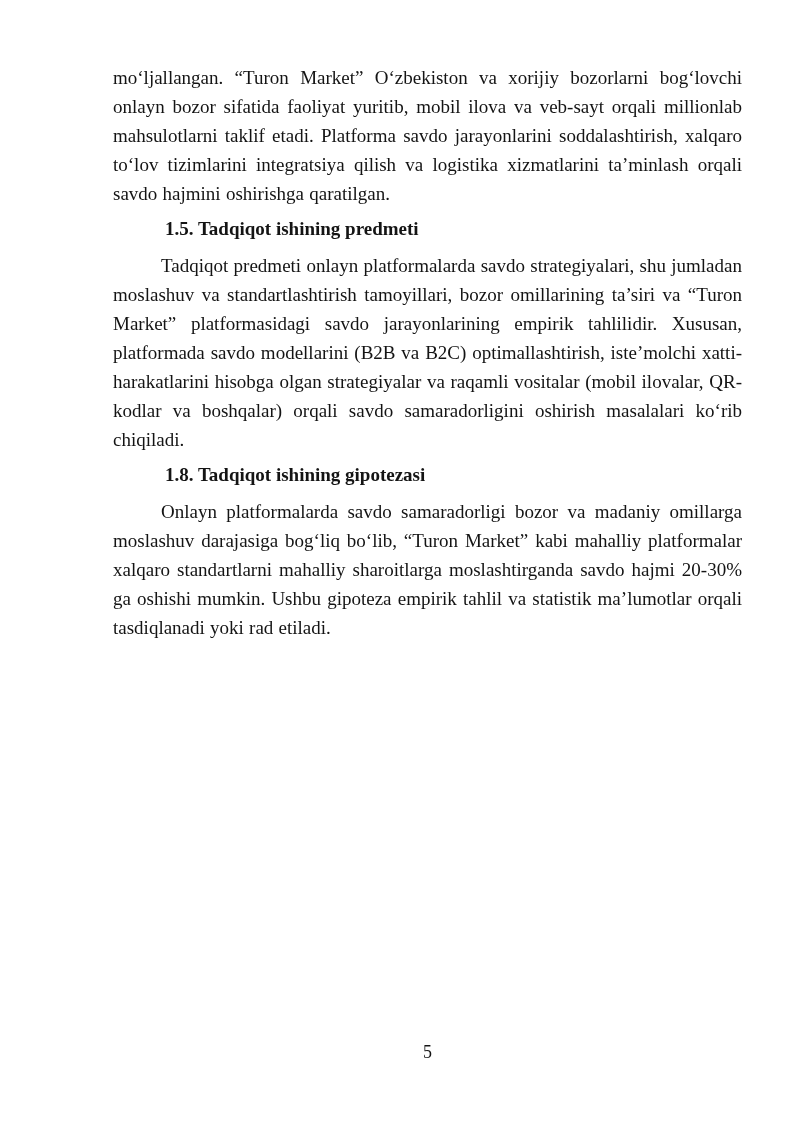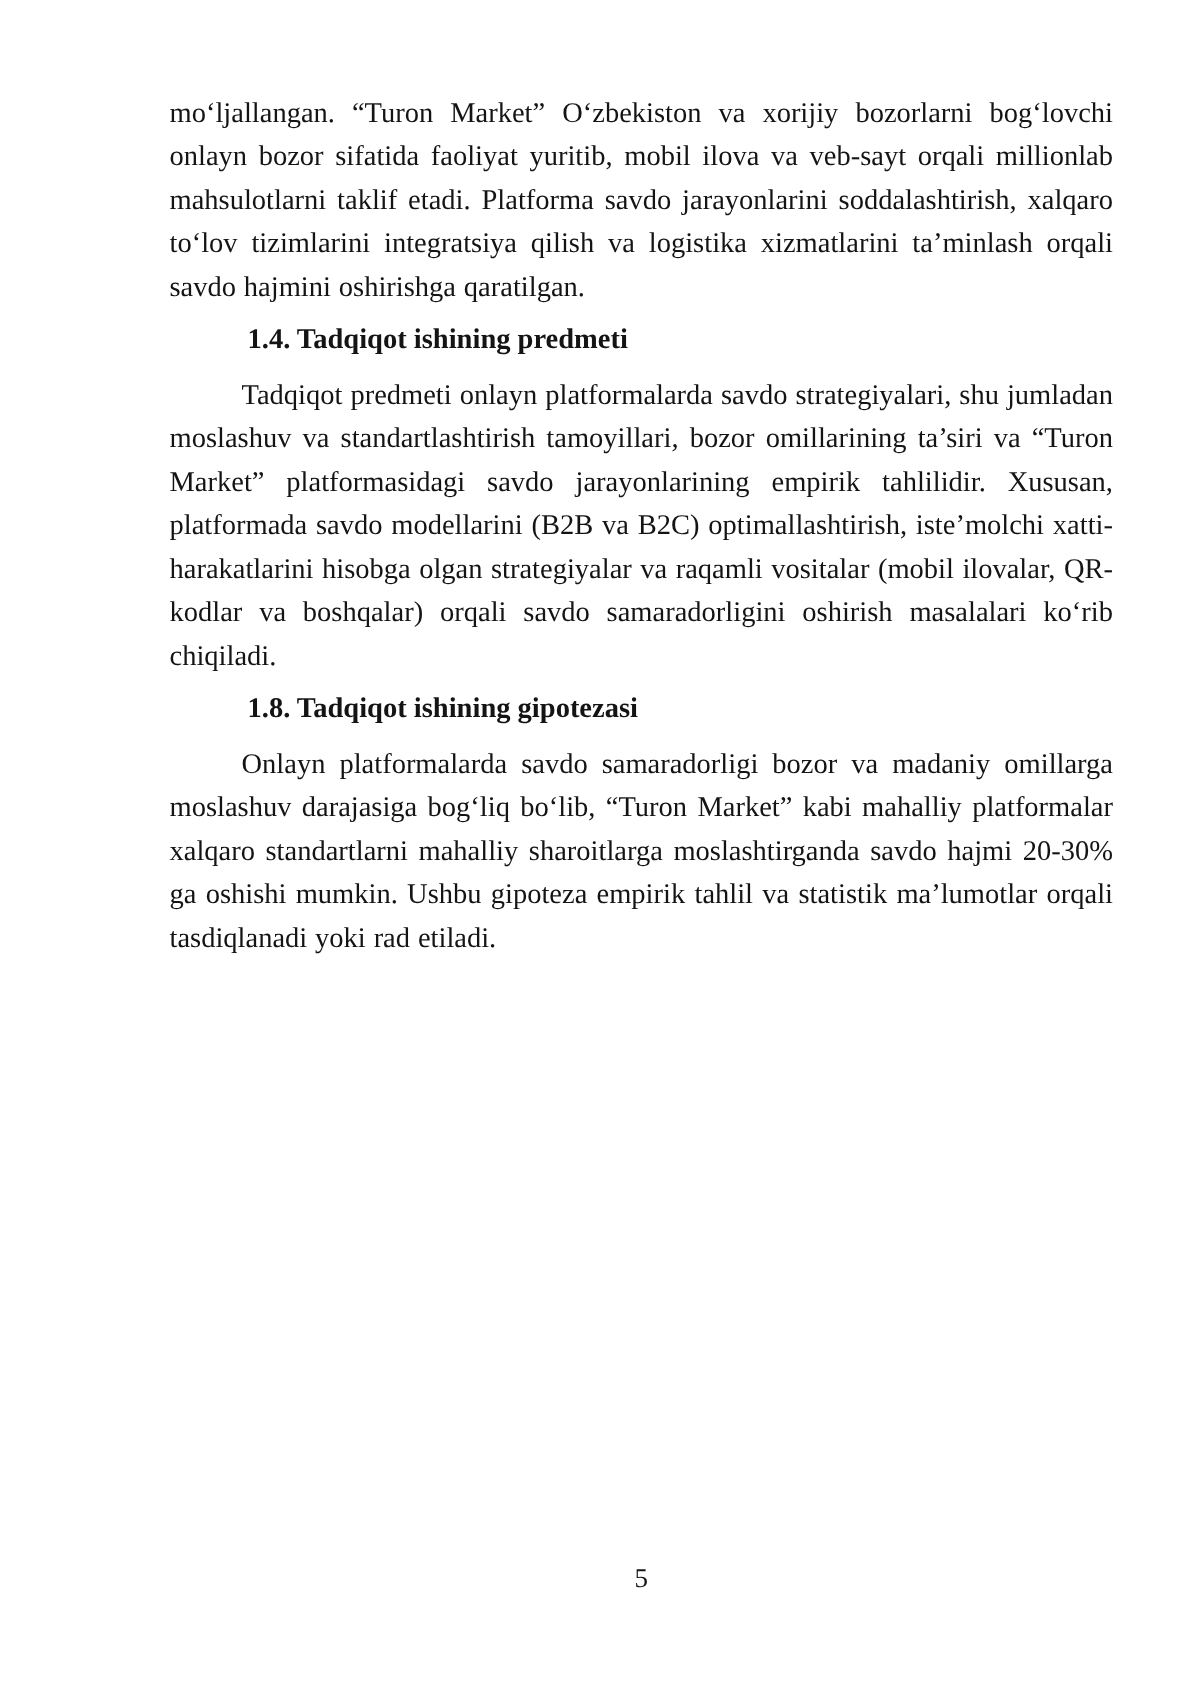--- a/index.html
+++ b/index.html
@@ -12,24 +12,24 @@
     width: 800px;
     height: 1131px;
     background: #ffffff;
     font-family: "Liberation Serif", "DejaVu Serif", serif;
     color: #141414;
     overflow: hidden;
     box-sizing: border-box;
   }
   .content {
     position: absolute;
-    top: 12px;
+    top: 0;
     left: 113px;
     width: 629px;
-    padding-top: 49px;
+    padding-top: 63px;
   }
   .para {
     font-size: 19px;
     line-height: 29px;
     text-align: justify;
     margin: 0;
     text-indent: 48px;
     word-spacing: 0.5px;
   }
   .para--flush {
@@ -54,21 +54,21 @@
     color: #141414;
   }
 </style>
 </head>
 <body>
 
 <div class="page">
   <div class="content">
     <p class="para para--flush">mo‘ljallangan. “Turon Market” O‘zbekiston va xorijiy bozorlarni bog‘lovchi onlayn bozor sifatida faoliyat yuritib, mobil ilova va veb-sayt orqali millionlab mahsulotlarni taklif etadi. Platforma savdo jarayonlarini soddalashtirish, xalqaro to‘lov tizimlarini integratsiya qilish va logistika xizmatlarini ta’minlash orqali savdo hajmini oshirishga qaratilgan.</p>
 
-    <h2 class="heading">1.4. Tadqiqot ishining predmeti</h2>
+    <h2 class="heading">1.5. Tadqiqot ishining predmeti</h2>
 
     <p class="para">Tadqiqot predmeti onlayn platformalarda savdo strategiyalari, shu jumladan moslashuv va standartlashtirish tamoyillari, bozor omillarining ta’siri va “Turon Market” platformasidagi savdo jarayonlarining empirik tahlilidir. Xususan, platformada savdo modellarini (B2B va B2C) optimallashtirish, iste’molchi xatti-harakatlarini hisobga olgan strategiyalar va raqamli vositalar (mobil ilovalar, QR-kodlar va boshqalar) orqali savdo samaradorligini oshirish masalalari ko‘rib chiqiladi.</p>
 
     <h2 class="heading">1.8. Tadqiqot ishining gipotezasi</h2>
 
     <p class="para">Onlayn platformalarda savdo samaradorligi bozor va madaniy omillarga moslashuv darajasiga bog‘liq bo‘lib, “Turon Market” kabi mahalliy platformalar xalqaro standartlarni mahalliy sharoitlarga moslashtirganda savdo hajmi 20-30% ga oshishi mumkin. Ushbu gipoteza empirik tahlil va statistik ma’lumotlar orqali tasdiqlanadi yoki rad etiladi.</p>
   </div>
 
   <div class="page-number">5</div>
 </div>

